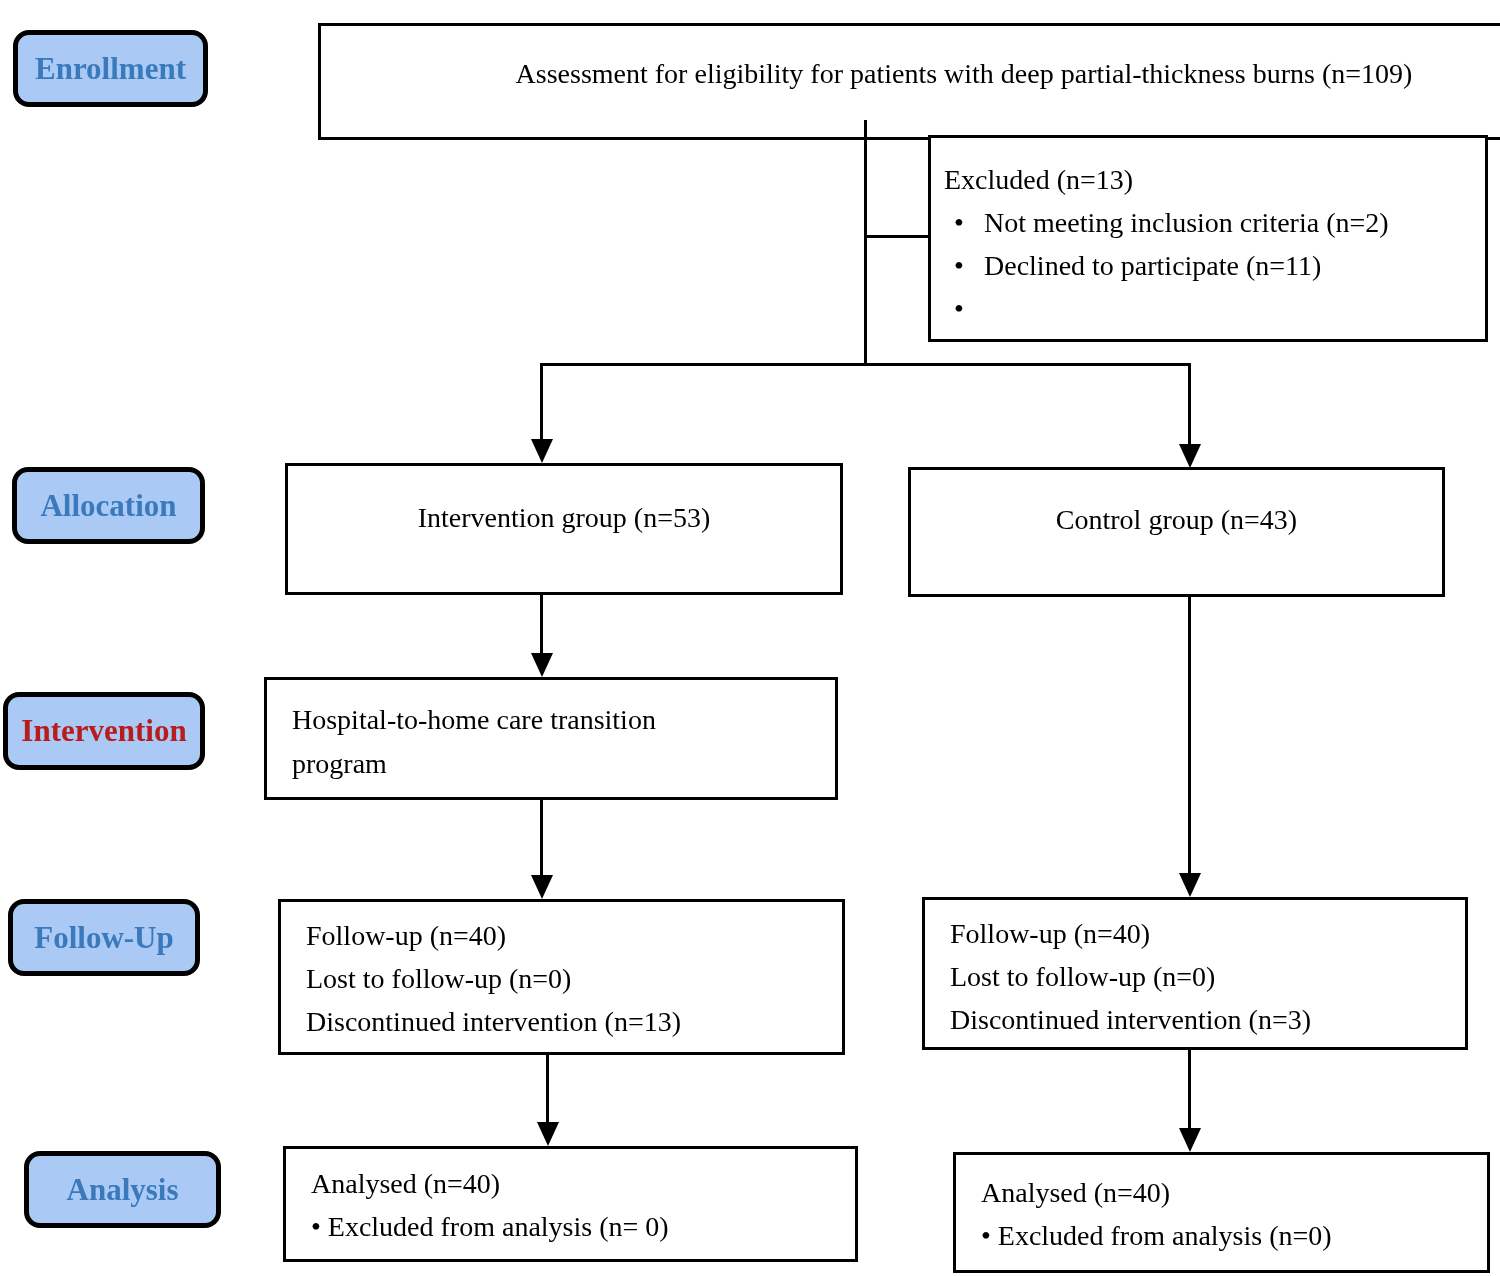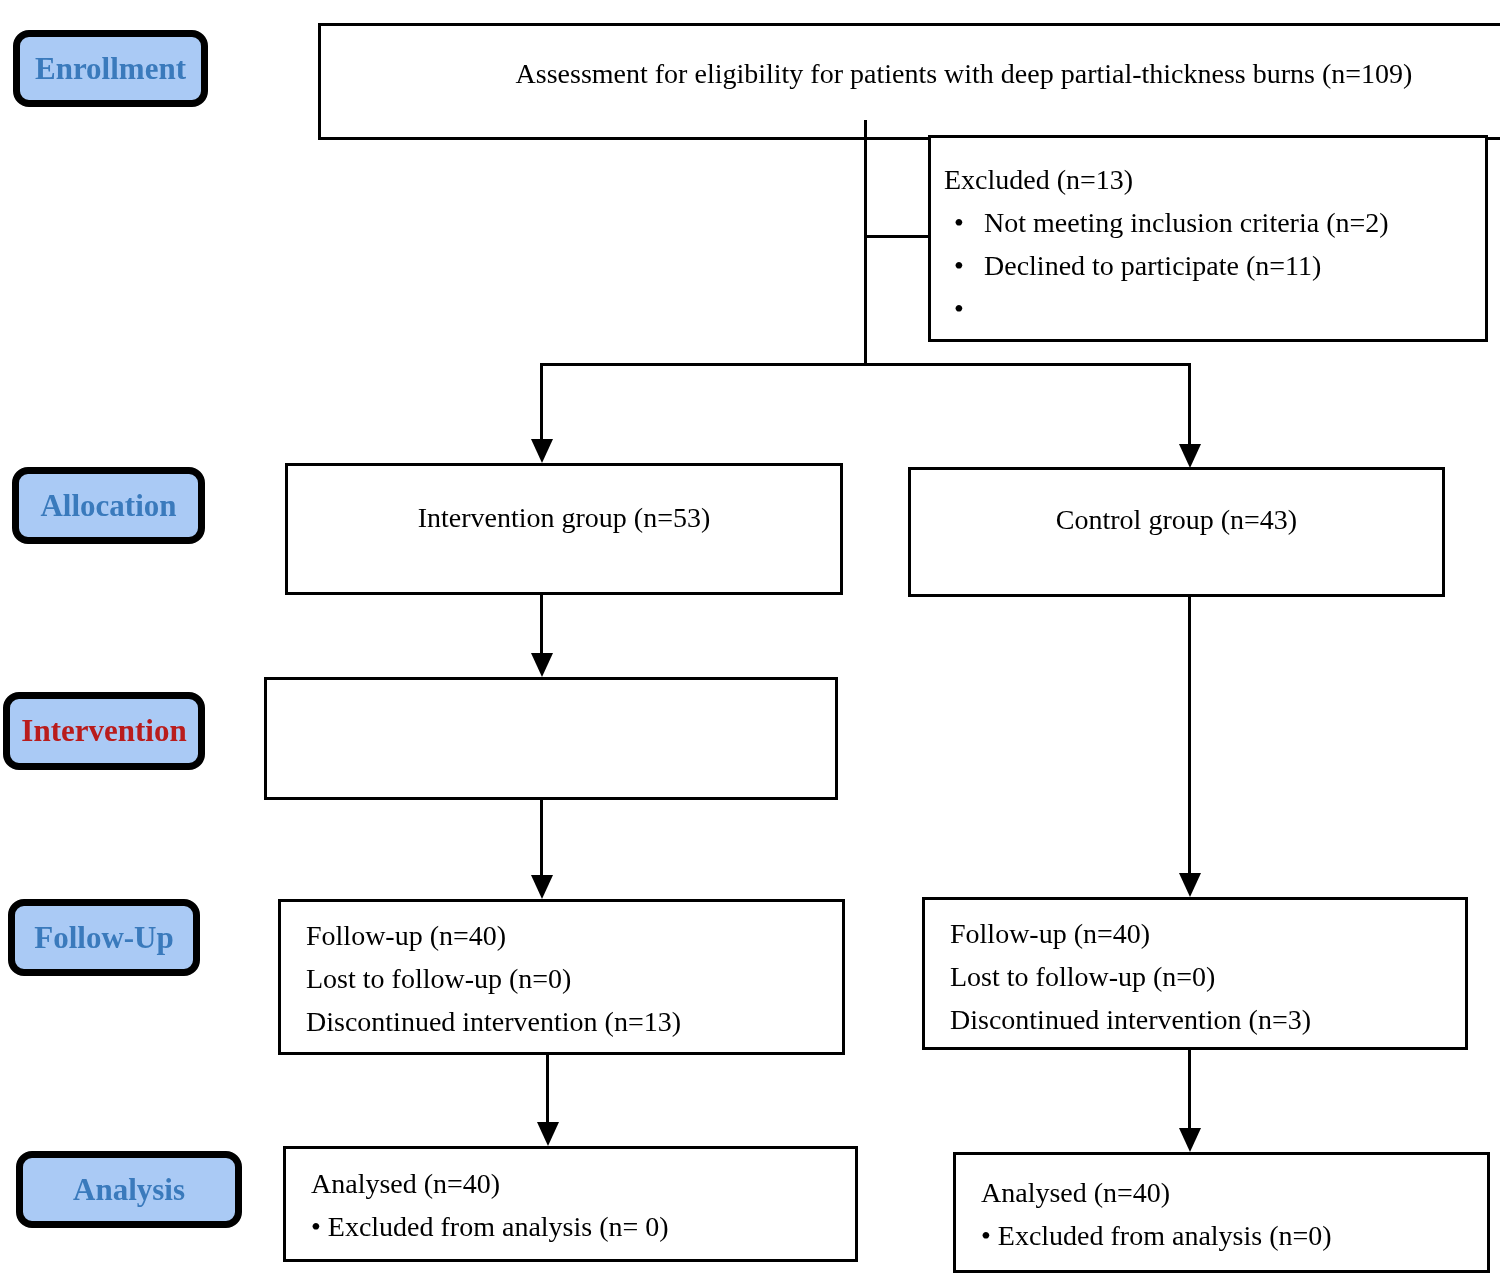--- a/index.html
+++ b/index.html
@@ -4,29 +4,29 @@
 <style>
   html,body { margin:0; padding:0; background:#ffffff; }
   #canvas {
     position:relative; width:1500px; height:1276px; background:#ffffff;
     font-family:"Liberation Serif","DejaVu Serif",serif; color:#000;
   }
 
   
   .stage {
     position:absolute; box-sizing:border-box;
-    background:#aacaf5; border:7px solid #ec4899; border-radius:16px;
+    background:#aacaf5; border:5px solid #ec4899; border-radius:16px;
     display:flex; align-items:center; justify-content:center;
     font-size:31px; font-weight:bold; color:#3a7abc;
   }
   #lbl-enrollment   { left:13px;  top:30px;   width:195px; height:77px; }
   #lbl-allocation   { left:12px;  top:467px;  width:193px; height:77px; }
   #lbl-intervention { left:3px;   top:692px;  width:202px; height:78px; }
   #lbl-followup     { left:8px;   top:899px;  width:192px; height:77px; }
-  #lbl-analysis     { left:16px;  top:1151px; width:226px; height:77px; }
+  #lbl-analysis     { left:24px;  top:1151px; width:197px; height:77px; }
 
   
   .box {
     position:absolute; box-sizing:border-box;
     background:#ffffff; border:3px solid #000;
     font-size:28px; line-height:43px;
   }
   #bx-top   { left:318px; top:3px;    width:1292px; height:117px; text-align:center; padding-top:26px;margin-top:20px; }
   #bx-excl  { left:928px; top:135px;  width:560px;  height:207px; padding:20px 10px 0 13px; }
   #bx-ig    { left:285px; top:463px;  width:558px;  height:132px; text-align:center; padding-top:30px; }
@@ -92,20 +92,22 @@
   </div>
 
   <div class="box" id="bx-ig" style="border-color: rgb(0, 0, 0);">
     <span>Intervention group (n=53)</span>
   </div>
   <div class="box" id="bx-cg" style="border-color: rgb(0, 0, 0); text-align: center;">
     <span>Control group (n=43)</span>
   </div>
 
   <div class="box" id="bx-prog" style="border-color: rgb(0, 0, 0);">
+    <div>Hospital-to-home care transition</div>
+    <div>program</div>
   </div>
 
   <div class="box" id="bx-ful" style="border-color: rgb(0, 0, 0);">
     <div>Follow-up (n=40)</div>
     <div>Lost to follow-up (n=0)</div>
     <div>Discontinued intervention (n=13)</div>
   </div>
   <div class="box" id="bx-fur" style="border-color: rgb(0, 0, 0);">
     <div>Follow-up (n=40)</div>
     <div>Lost to follow-up (n=0)</div>

